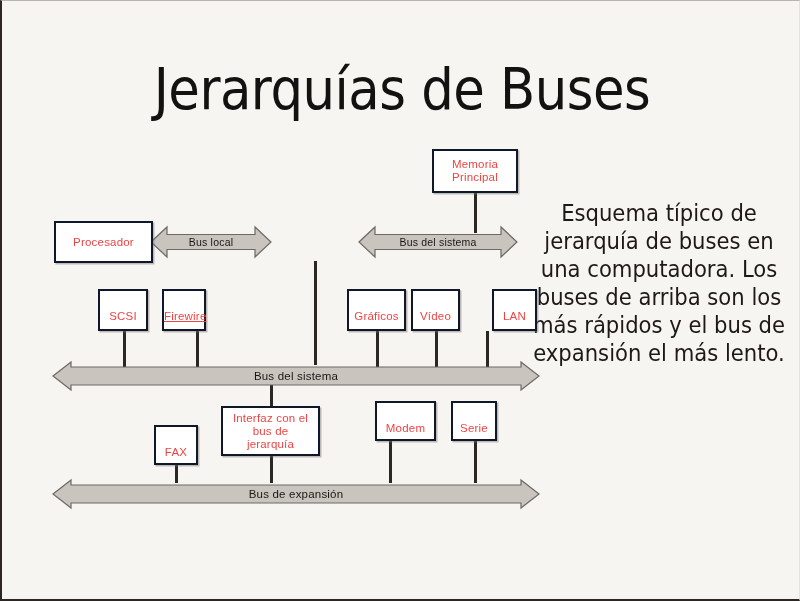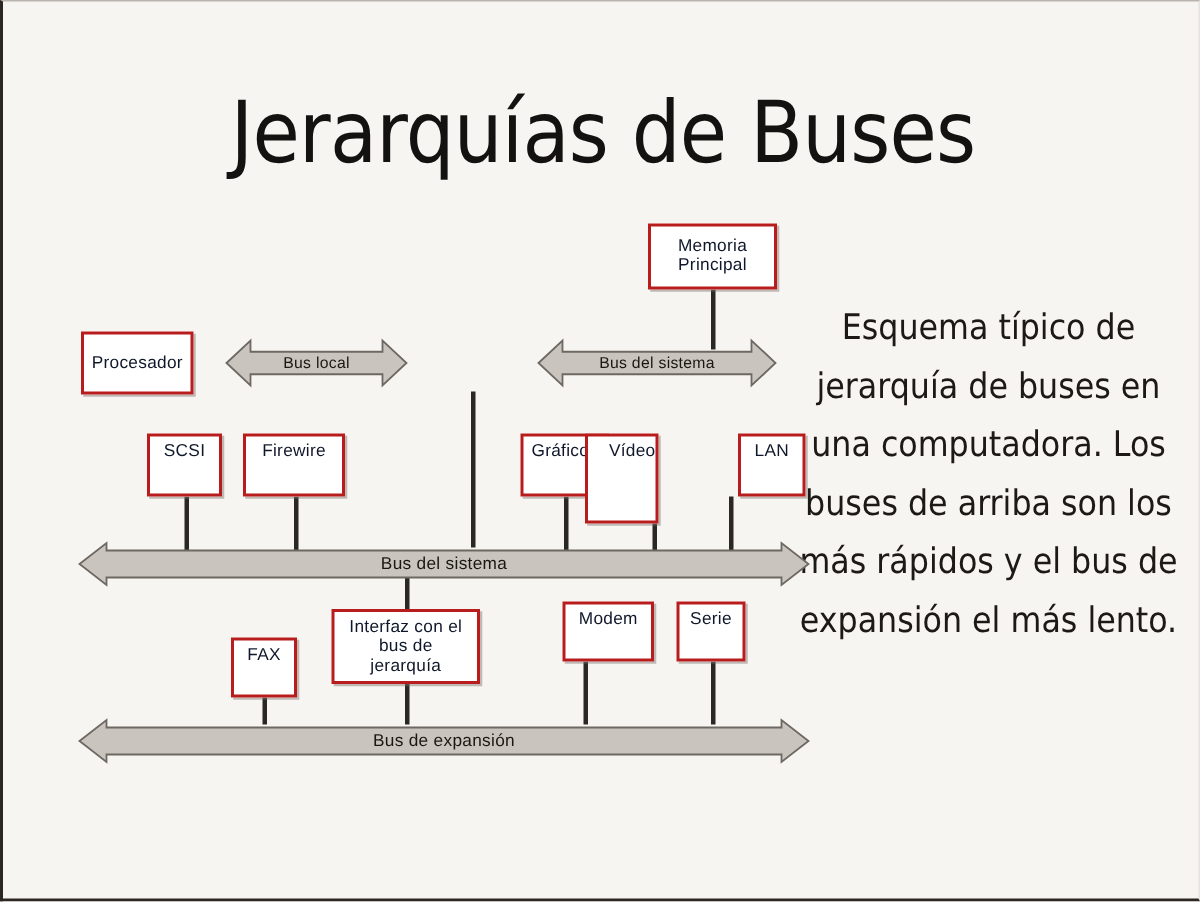--- a/index.html
+++ b/index.html
@@ -39,45 +39,45 @@
   
   #caption {
     position: absolute;
     left: 528px;
     top: 198px;
     width: 258px;
     text-align: center;
     font-family: "DejaVu Sans Condensed", "Liberation Sans", sans-serif;
     font-size: 23.5px;
     font-weight: 500;
-    line-height: 39px;
+    line-height: 28px;
     color: #1c1916;
   }
 
   
   .box {
     position: absolute;
     box-sizing: border-box;
     background: #ffffff;
-    border: 2px solid #b91c1c;
+    border: 2px solid #0f172a;
     box-shadow: 1.5px 1.5px 0 rgba(120,112,104,0.45);
-    color: #0f172a;
+    color: #ef4444;
     text-align: center;
     z-index: 5;
   }
   .box .lbl {
     display: block;
     white-space: pre-line;
   }
   
   .box.sans .lbl {
     font-family: "Liberation Sans", sans-serif;
     font-size: 11.5px;
     line-height: 13px;
-    padding-top: 4px;
+    padding-top: 19px;
     letter-spacing: 0.2px;
   }
   
   .box.serif .lbl {
     font-family: "Liberation Serif", serif;
     font-size: 14px;
     line-height: 16px;
   }
   .box.serif.center {
     display: flex;
@@ -153,38 +153,38 @@
 
   <div class="vline" style="left:387px; top:440px; height:42px;"></div>
 
   <div class="vline" style="left:472px; top:440px; height:42px;"></div>
 
   <div class="box sans center" style="left:430px; top:148px; width:86px; height:44px;">
     <span class="lbl">Memoria
 Principal</span>
   </div>
 
-  <div class="box sans center" style="left:52px; top:220px; width:75px; height:42px;text-align:right;">
+  <div class="box sans center" style="left:52px; top:220px; width:99px; height:42px;text-align:right;">
     <span class="lbl">Procesador</span>
   </div>
 
 
   <div class="box sans" style="left:96px; top:288px; width:50px; height:42px;">
     <span class="lbl">SCSI</span>
   </div>
 
-  <div class="box sans" style="left:160px; top:288px; width:68px; height:42px;">
+  <div class="box sans" style="left:160px; top:288px; width:44px; height:42px;text-decoration:underline;">
     <span class="lbl">Firewire</span>
   </div>
 
   <div class="box sans" style="left:345px; top:288px; width:59px; height:42px;text-align:center;">
     <span class="lbl">Gráficos</span>
   </div>
 
-  <div class="box sans" style="left:388px; top:288px; width:49px; height:60px;text-align:right;">
+  <div class="box sans" style="left:409px; top:288px; width:49px; height:42px;">
     <span class="lbl">Vídeo</span>
   </div>
 
   <div class="box sans" style="left:462px; top:288px; width:45px; height:42px;margin-left:28px;">
     <span class="lbl">LAN</span>
   </div>
 
   <div class="box sans" style="left:152px; top:400px; width:44px; height:40px;margin-top:24px;">
     <span class="lbl">FAX</span>
   </div>

